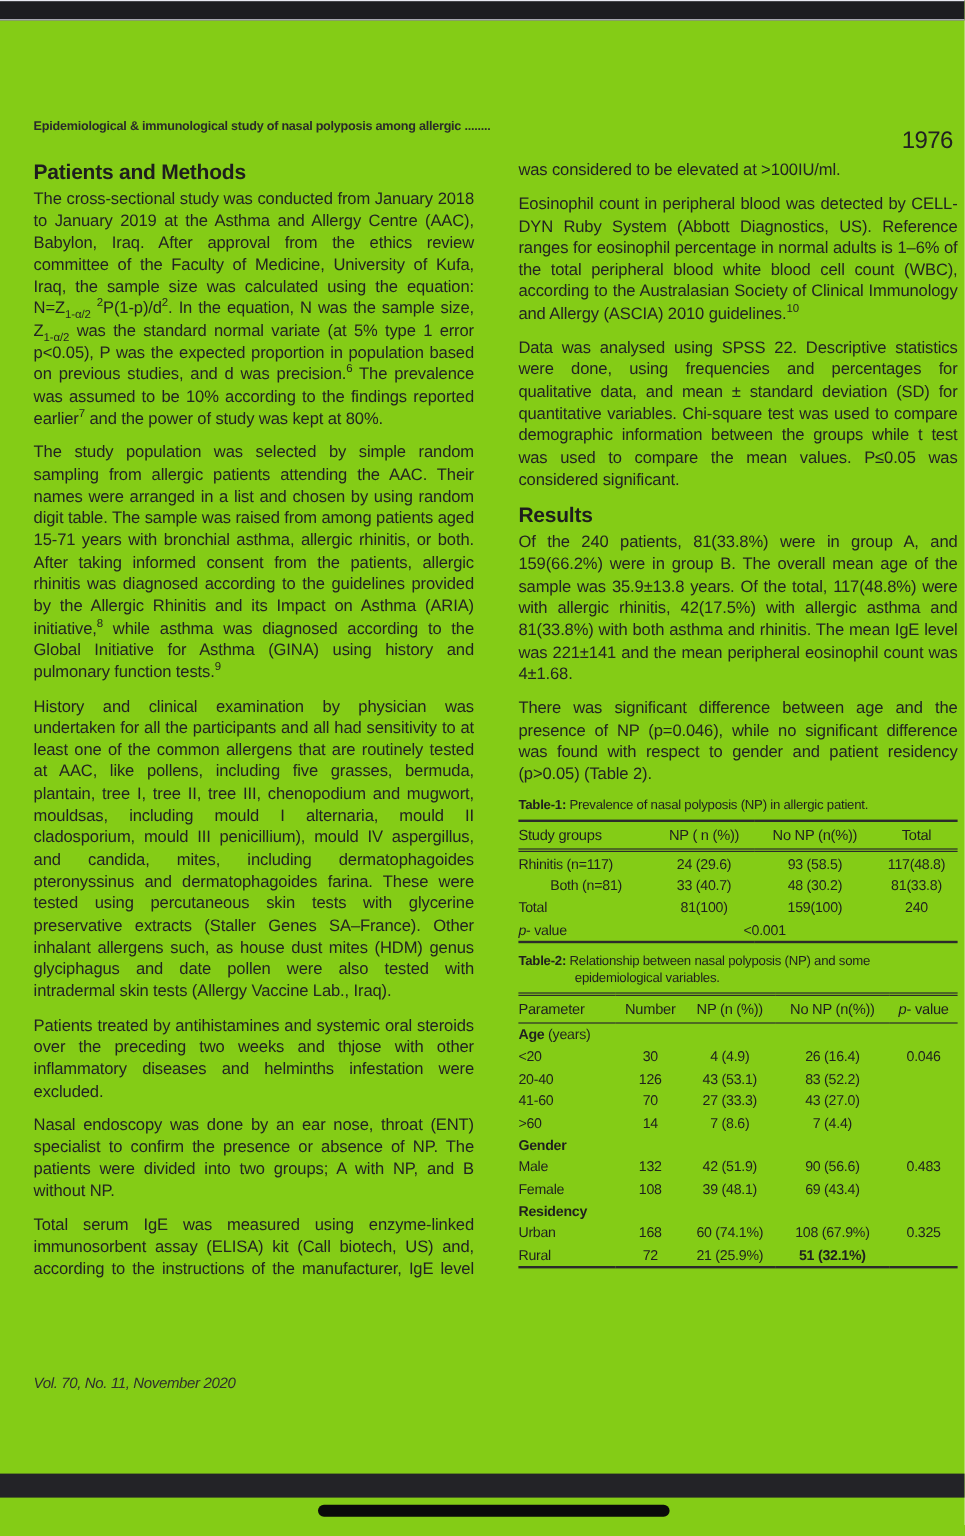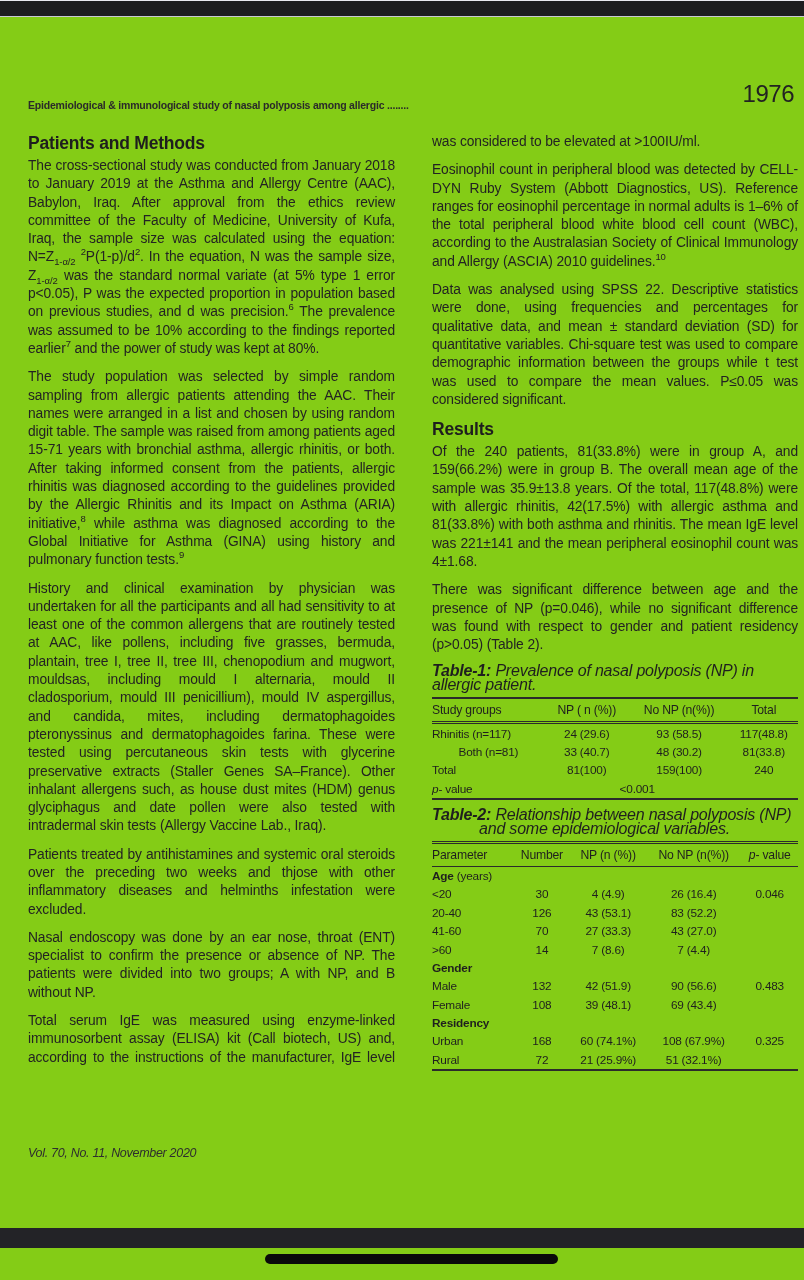--- a/index.html
+++ b/index.html
@@ -12,45 +12,44 @@
   .top-bar {
     position:absolute; top:0; left:0; width:804px; height:17px;
     background:#1d1d20; border-bottom:1px solid #c9c9d4;
     box-sizing:border-box; border-top:1px solid #e9e9f1;
   }
   .running-title {
     position:absolute; left:28px; top:99px; width:500px;
     font-size:10.5px; font-weight:600; letter-spacing:-0.2px; color:#2a2a2a;
   }
   .page-number {
-    position:absolute; right:10px; top:80px;
-    font-size:24px; font-weight:500; color:#222; letter-spacing:-0.5px;
+    position:absolute; right:10px; top:106px;
+    font-size:20px; font-weight:500; color:#222; letter-spacing:-0.5px;
   }
   .col { position:absolute; top:133px; }
   .col-left  { left:28px;  width:367px; }
   .col-right { left:432px; width:366px; }
   .section-heading {
     font-size:17.5px; font-weight:bold; color:#1e1e1e;
     margin:0 0 3px 0; letter-spacing:-0.2px;
   }
   .col p {
     margin:0 0 10px 0;
     font-size:13.8px; line-height:18.3px;
     text-align:justify; letter-spacing:-0.1px;
   }
   .col p.cont { text-align-last:justify; margin-bottom:0; }
   sup { font-size:69%; line-height:0; }
   sub { font-size:69%; line-height:0; }
   .b { font-weight:bold; }
   .i { font-style:italic; }
   .results-block .section-heading { margin-top:6px; }
   .tcaption {
-    font-size:16px; line-height:14px; margin:4px 0 5px 0; color:#1f1f1f;
+    font-size:11px; line-height:14px; margin:4px 0 5px 0; color:#1f1f1f;
     letter-spacing:-0.2px;
-    font-style:italic;
   }
   .tcaption.hang { padding-left:47px; text-indent:-47px; }
   table.data-table {
     width:100%; border-collapse:collapse;
     font-size:11.8px; color:#1f1f1f; letter-spacing:-0.2px;
     margin-bottom:8px;
   }
   table.data-table th {
     font-weight:normal; padding:4px 0 4px 0; font-size:12.2px;
   }
@@ -226,21 +225,21 @@
             <td style="text-align: left;">Urban</td>
             <td style="text-align: center;">168</td>
             <td style="text-align: center;">60 (74.1%)</td>
             <td style="text-align: center;">108 (67.9%)</td>
             <td style="text-align: center;">0.325</td>
           </tr>
           <tr>
             <td style="text-align: left;">Rural</td>
             <td style="text-align: center;">72</td>
             <td style="text-align: center;">21 (25.9%)</td>
-            <td style="text-align: center;">51 (32.1%)</td>
+            <td style="text-align: center; font-weight: bold;">51 (32.1%)</td>
             <td style="text-align: center;"></td>
           </tr>
         </tbody>
       </table>
   </div>
 
   <div class="footer-note">Vol. 70, No. 11, November 2020</div>
 
   <div class="bottom-bar"></div>
   <div class="home-indicator"></div>

